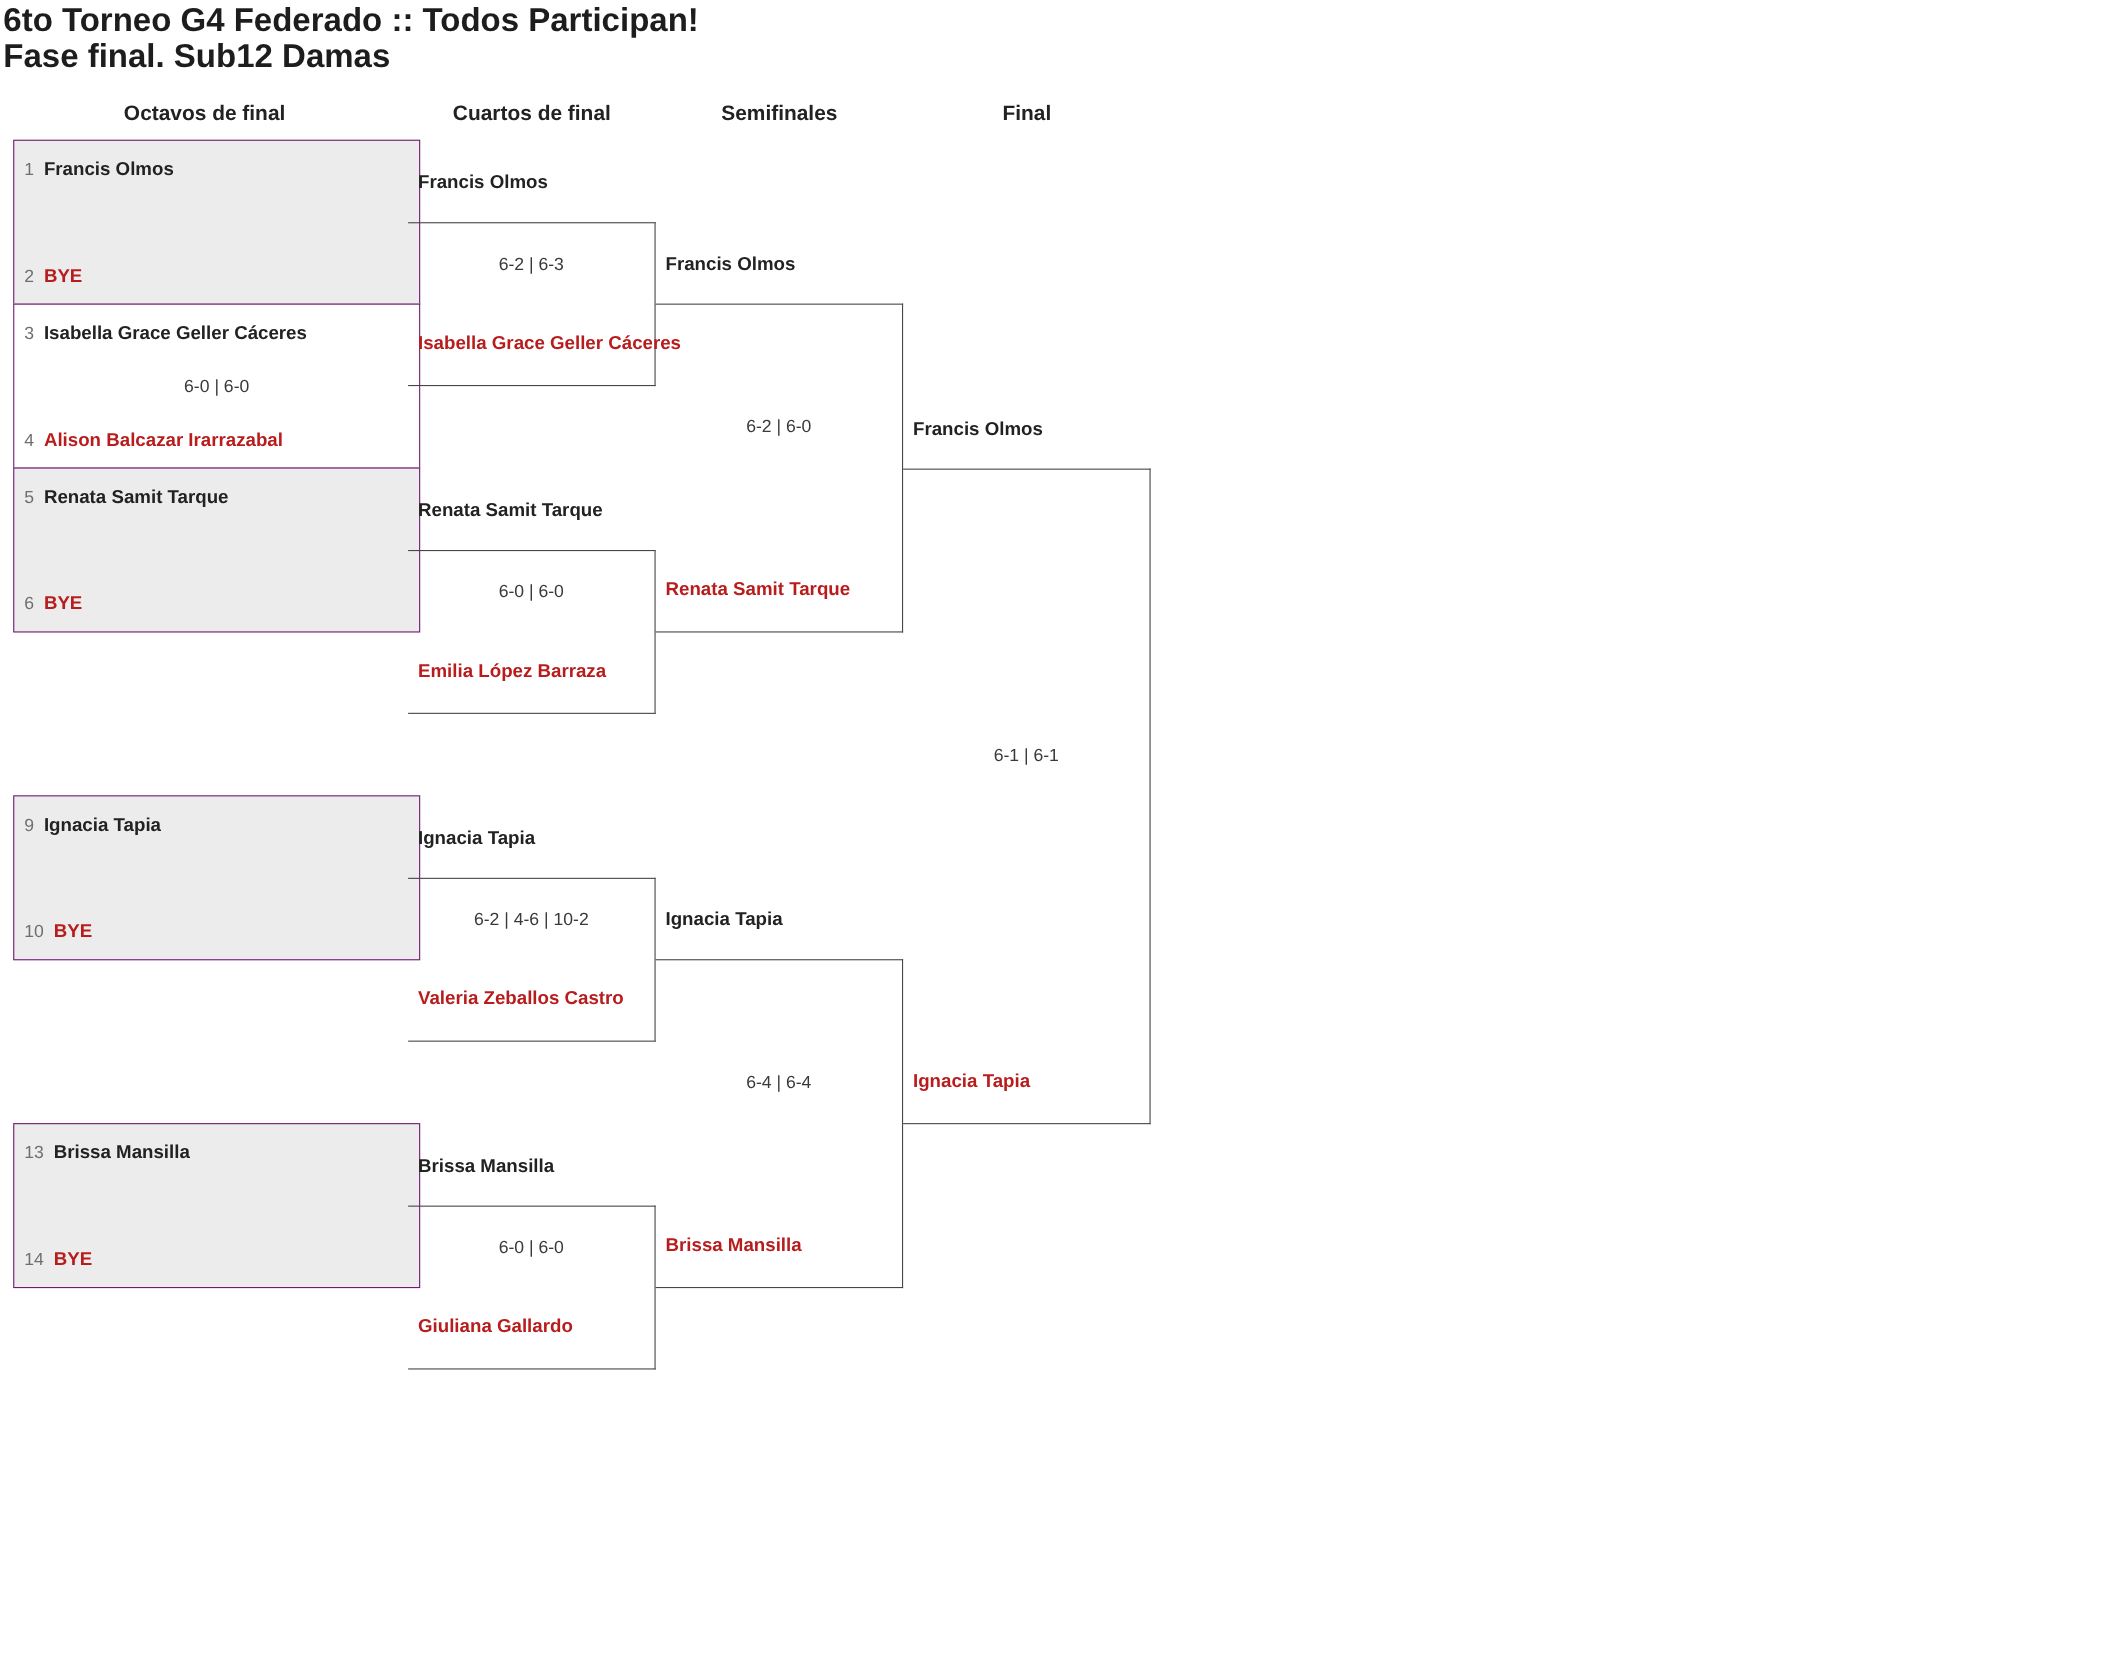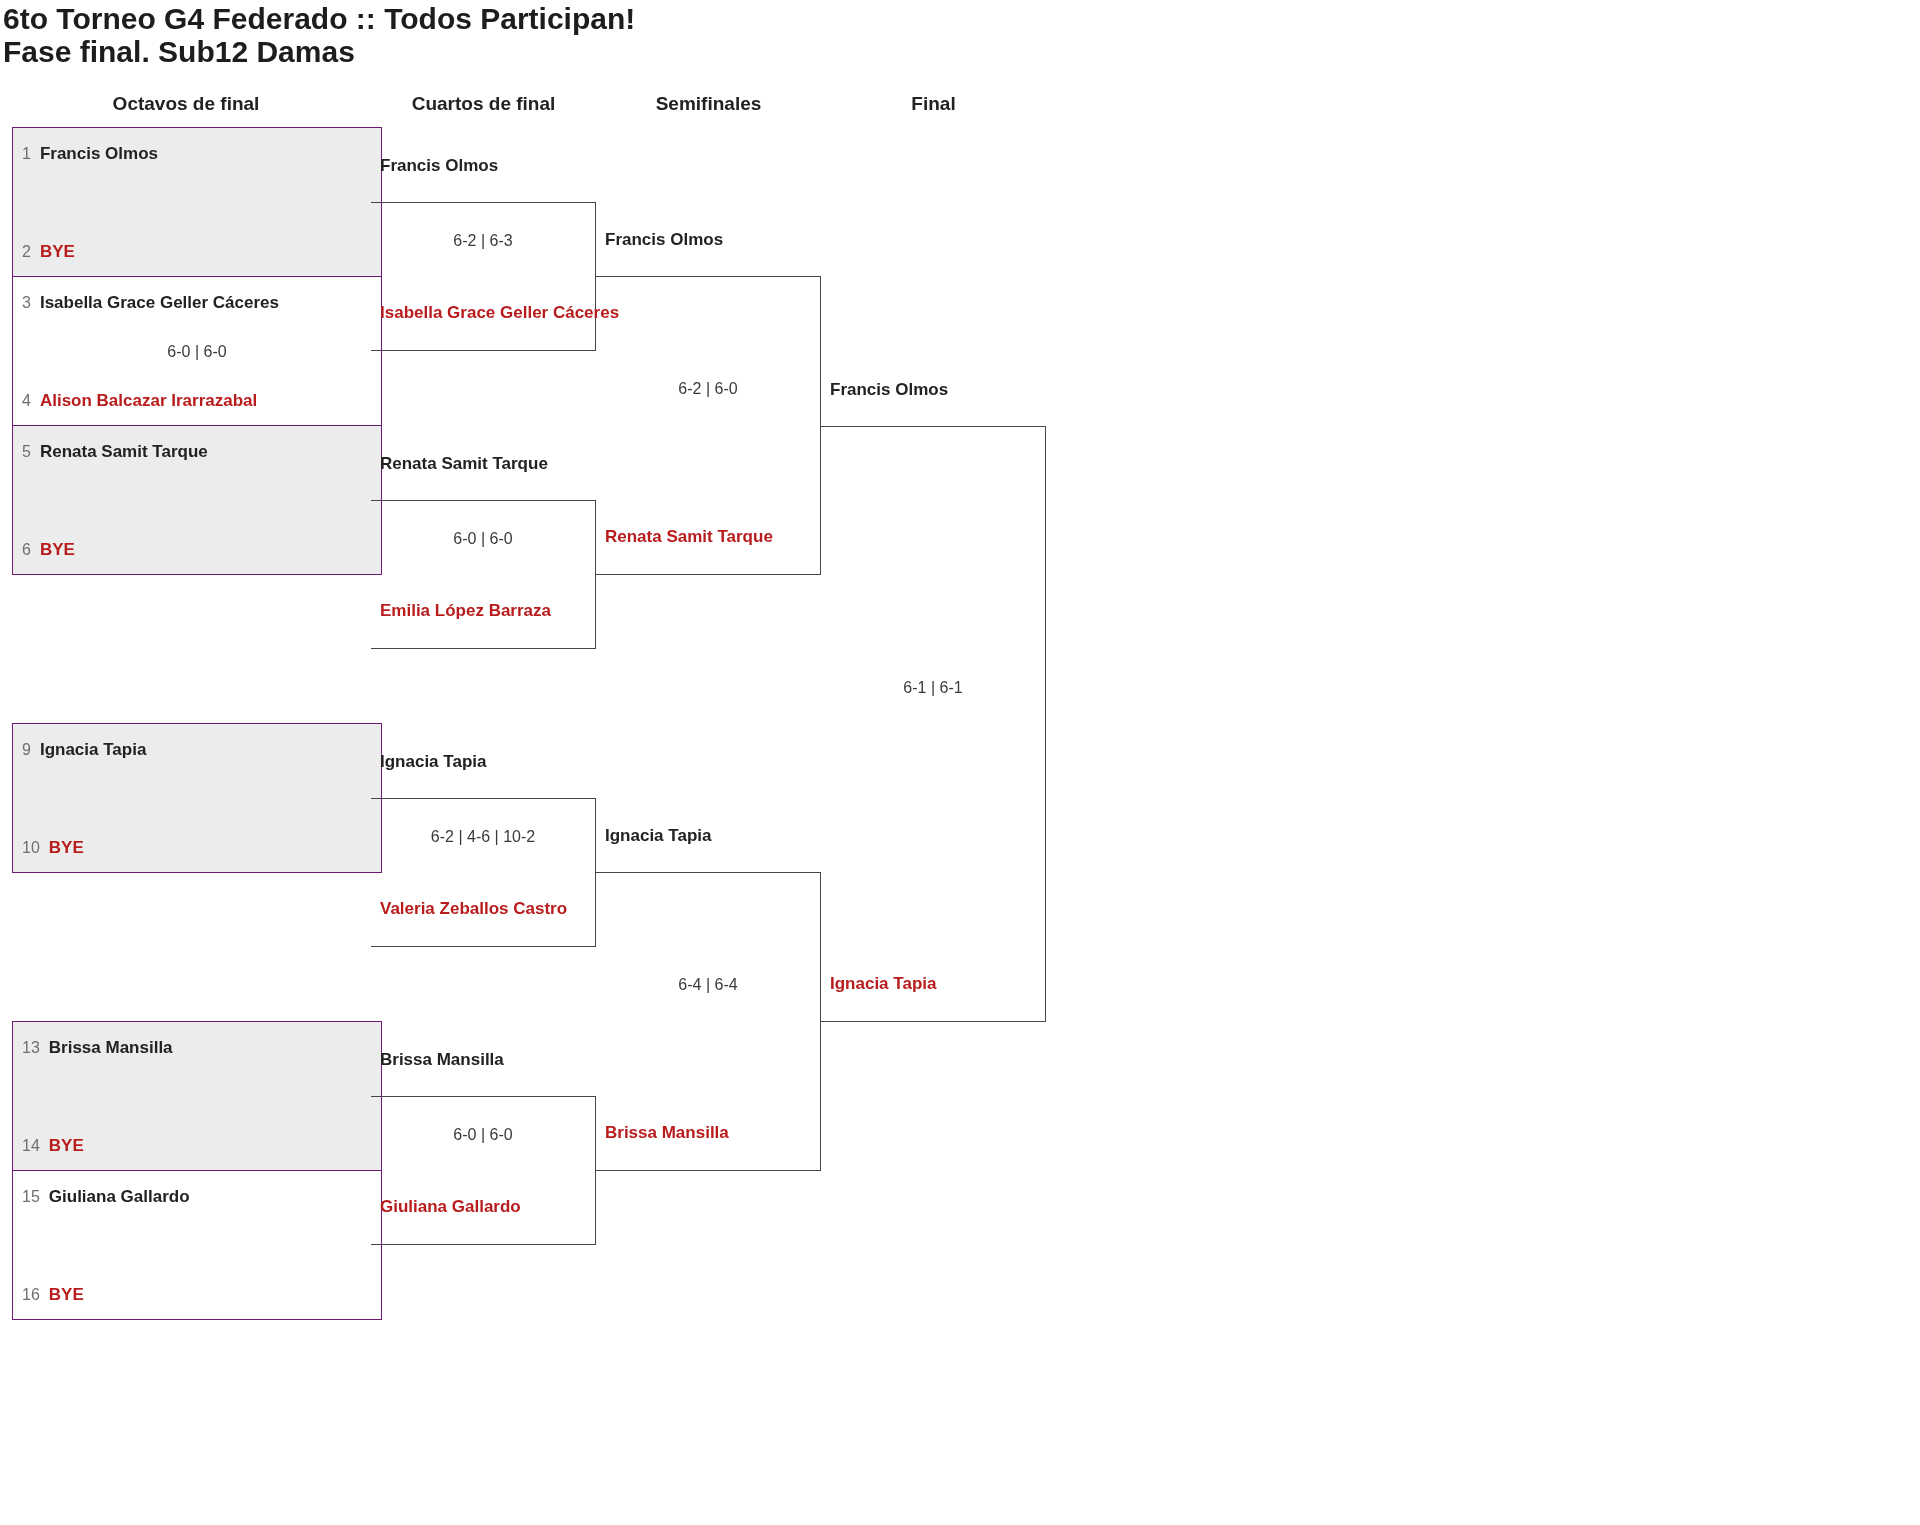--- a/index.html
+++ b/index.html
@@ -91,25 +91,20 @@
   <div class="r16 shade" style="top:723px">
     <div class="p-top"><span class="seed">9</span><span class="name w">Ignacia Tapia</span></div>
     <div class="score-mid"></div>
     <div class="p-bot"><span class="seed">10</span><span class="name">BYE</span></div>
   </div>
   <div class="r16 shade" style="top:1021px">
     <div class="p-top"><span class="seed">13</span><span class="name w">Brissa Mansilla</span></div>
     <div class="score-mid"></div>
     <div class="p-bot"><span class="seed">14</span><span class="name">BYE</span></div>
   </div>
-  <div class="r16" style="top:1170px">
-    <div class="p-top"><span class="seed">15</span><span class="name w">Giuliana Gallardo</span></div>
-    <div class="score-mid"></div>
-    <div class="p-bot"><span class="seed">16</span><span class="name">BYE</span></div>
-  </div>
 
   <div class="box qf" style="top:202px">
     <div class="lbl-top"><span class="name w">Francis Olmos</span></div>
     <div class="box-score">6-2 | 6-3</div>
     <div class="lbl-bot"><span class="name">Isabella Grace Geller Cáceres</span></div>
   </div>
   <div class="box qf" style="top:500px">
     <div class="lbl-top"><span class="name w">Renata Samit Tarque</span></div>
     <div class="box-score">6-0 | 6-0</div>
     <div class="lbl-bot"><span class="name">Emilia López Barraza</span></div>

